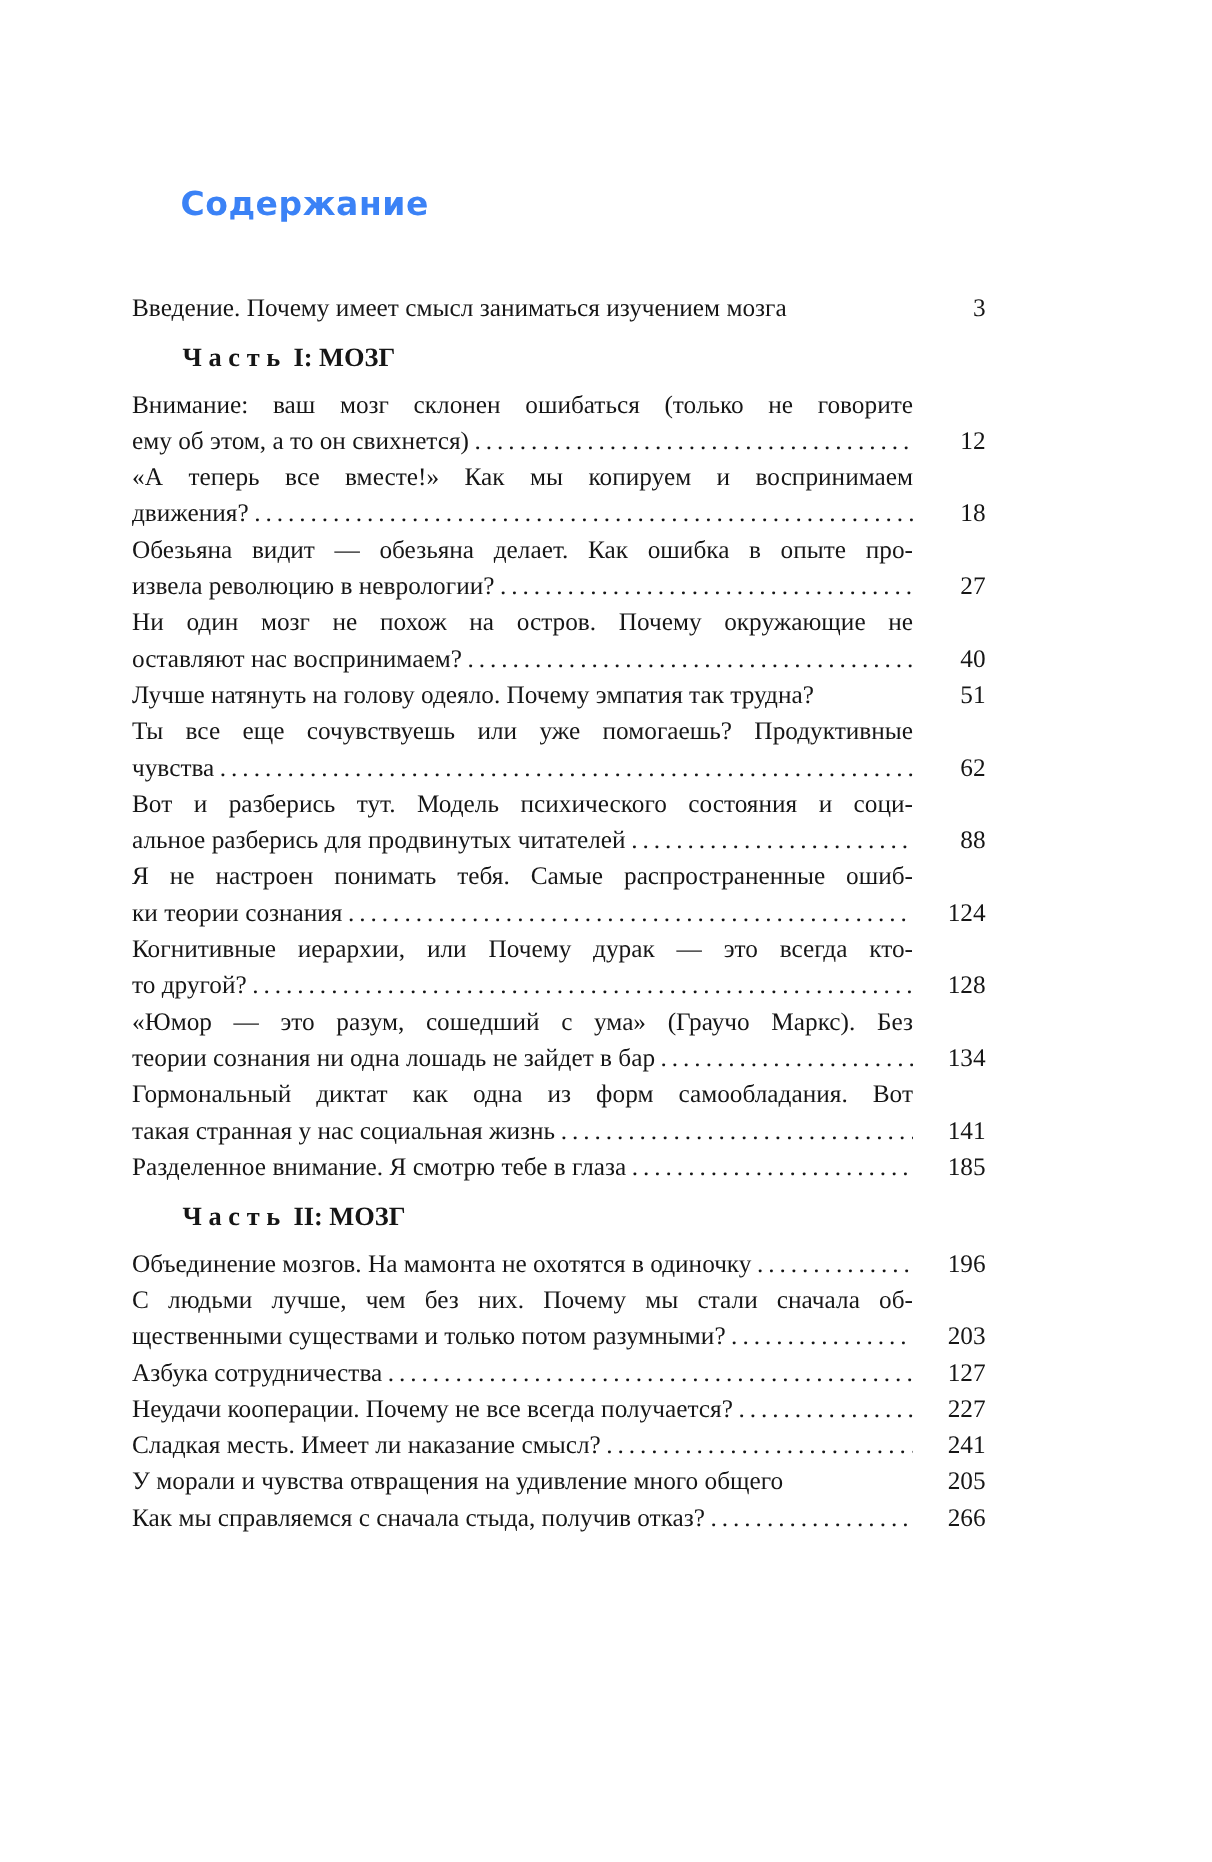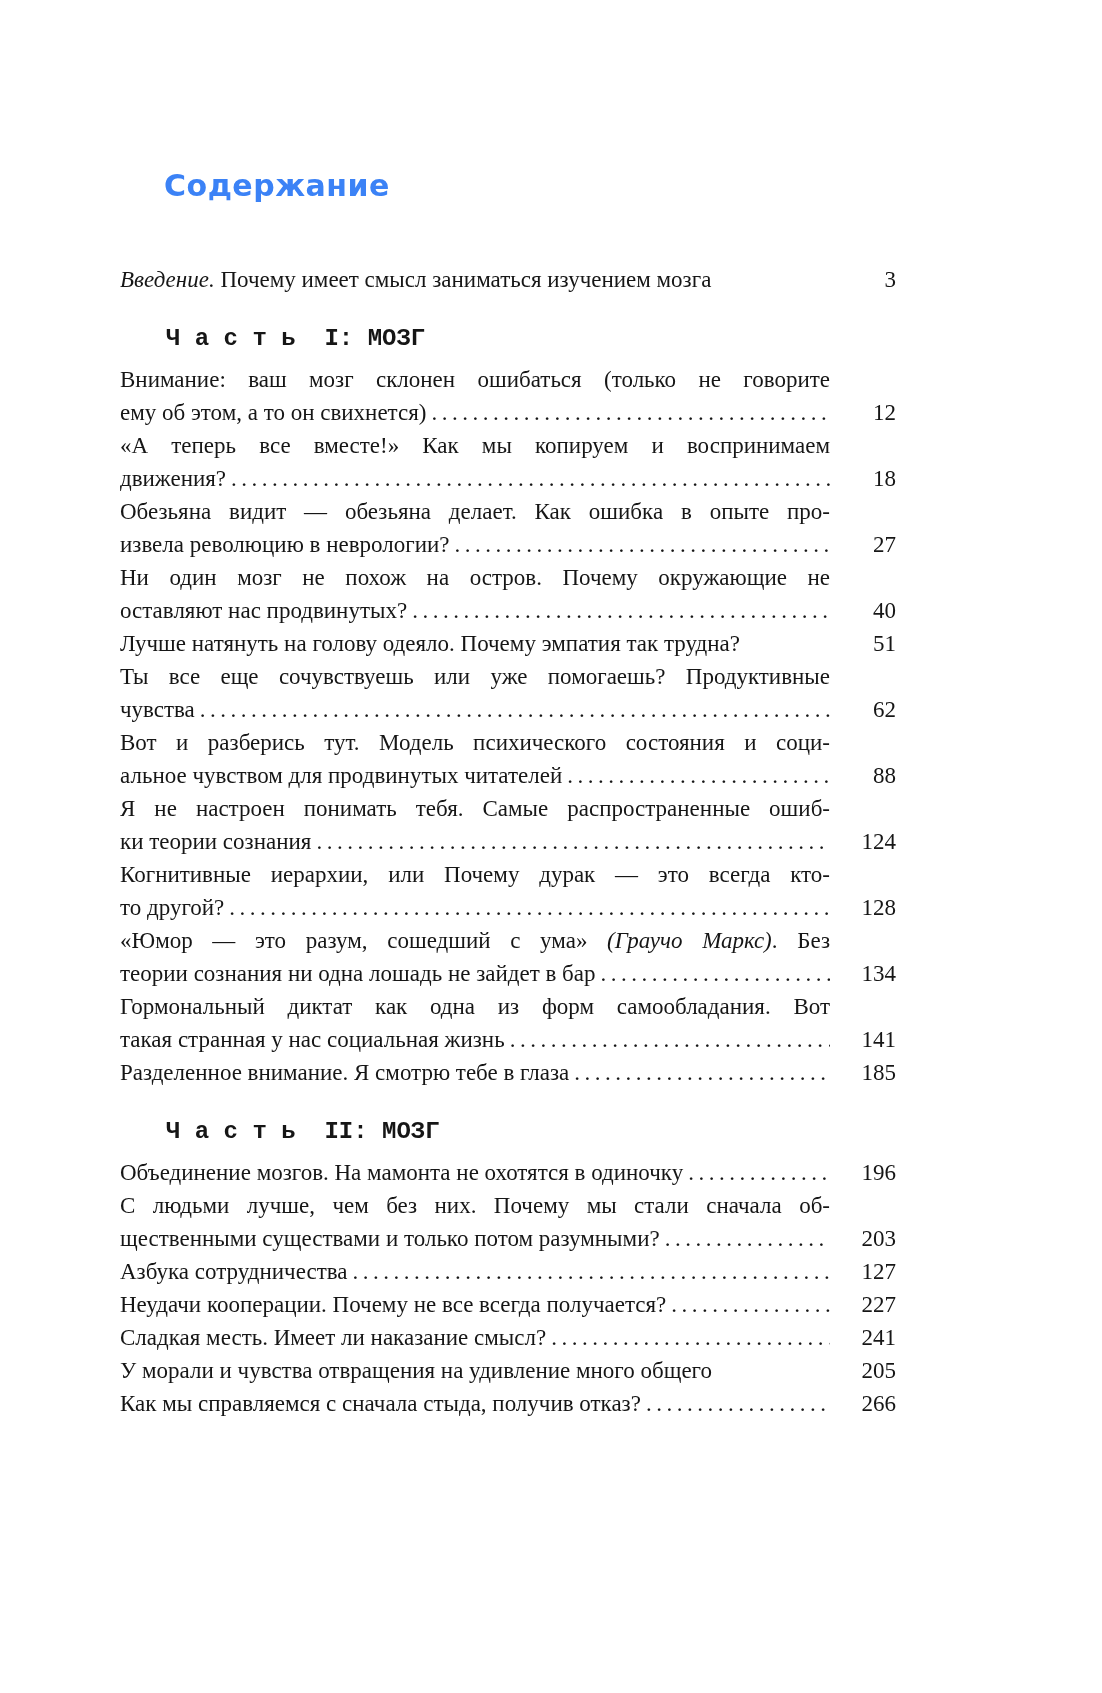--- a/index.html
+++ b/index.html
@@ -22,23 +22,22 @@
     letter-spacing: 0.5px;
     margin: 0 0 60px 44px;
     color: #3b82f6;
   }
   .toc { width: 776px; }
   .part-heading {
     font-weight: 700;
     font-size: 24px;
     line-height: 33px;
     padding-left: 46px;
-    margin: 26px 0 8px 0;
+    margin: 14px 0 8px 0;
     white-space: pre;
-    font-family: Liberation Mono, monospace;
   }
   .entry {
     display: flex;
     align-items: flex-end;
   }
   .entry-text {
     width: 710px;
     min-width: 710px;
     font-size: 23px;
     line-height: 33px;
@@ -61,21 +60,21 @@
     white-space: nowrap;
     letter-spacing: 4.5px;
     padding-left: 5px;
   }
   .page-num {
     width: 66px;
     text-align: right;
     font-size: 23px;
     line-height: 33px;
   }
-  .it { font-style: italic; }
+  .it { }
 </style>
 </head>
 <body>
 
 <div class="page">
   <h1 class="title">Содержание</h1>
   <div class="toc" id="toc">
       <div class="entry">
         <div class="entry-text">
           <div class="line last">
@@ -113,21 +112,21 @@
             <span class="lt"><span>извела революцию в неврологии?</span></span>
             <span class="dots">................................................................................................................................................................</span>
           </div>
         </div>
         <div class="page-num">27</div>
       </div>
       <div class="entry">
         <div class="entry-text">
           <div class="line just"><span>Ни один мозг не похож на остров. Почему окружающие не</span></div>
           <div class="line last">
-            <span class="lt"><span>оставляют нас продвинутых?</span></span>
+            <span class="lt"><span>оставляют нас воспринимаем?</span></span>
             <span class="dots">................................................................................................................................................................</span>
           </div>
         </div>
         <div class="page-num">40</div>
       </div>
       <div class="entry">
         <div class="entry-text">
           <div class="line last">
             <span class="lt"><span>Лучше натянуть на голову одеяло. Почему эмпатия так трудна?</span></span>
             <span class="dots"></span>
@@ -142,21 +141,21 @@
             <span class="lt"><span>чувства</span></span>
             <span class="dots">................................................................................................................................................................</span>
           </div>
         </div>
         <div class="page-num">62</div>
       </div>
       <div class="entry">
         <div class="entry-text">
           <div class="line just"><span>Вот и разберись тут. Модель психического состояния и соци-</span></div>
           <div class="line last">
-            <span class="lt"><span>альное чувством для продвинутых читателей</span></span>
+            <span class="lt"><span>альное разберись для продвинутых читателей</span></span>
             <span class="dots">................................................................................................................................................................</span>
           </div>
         </div>
         <div class="page-num">88</div>
       </div>
       <div class="entry">
         <div class="entry-text">
           <div class="line just"><span>Я не настроен понимать тебя. Самые распространенные ошиб-</span></div>
           <div class="line last">
             <span class="lt"><span>ки теории сознания</span></span>

